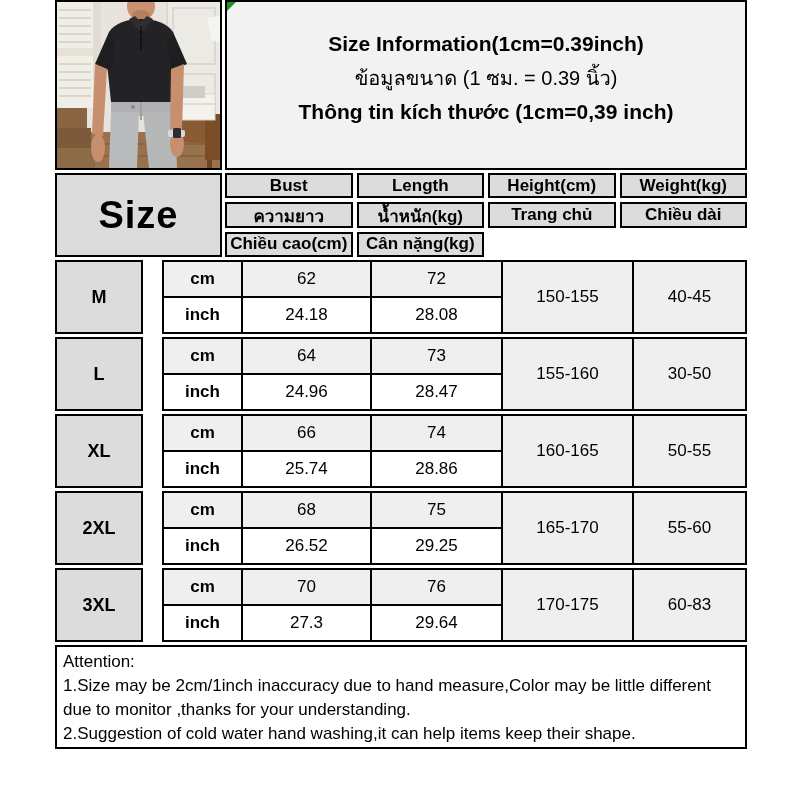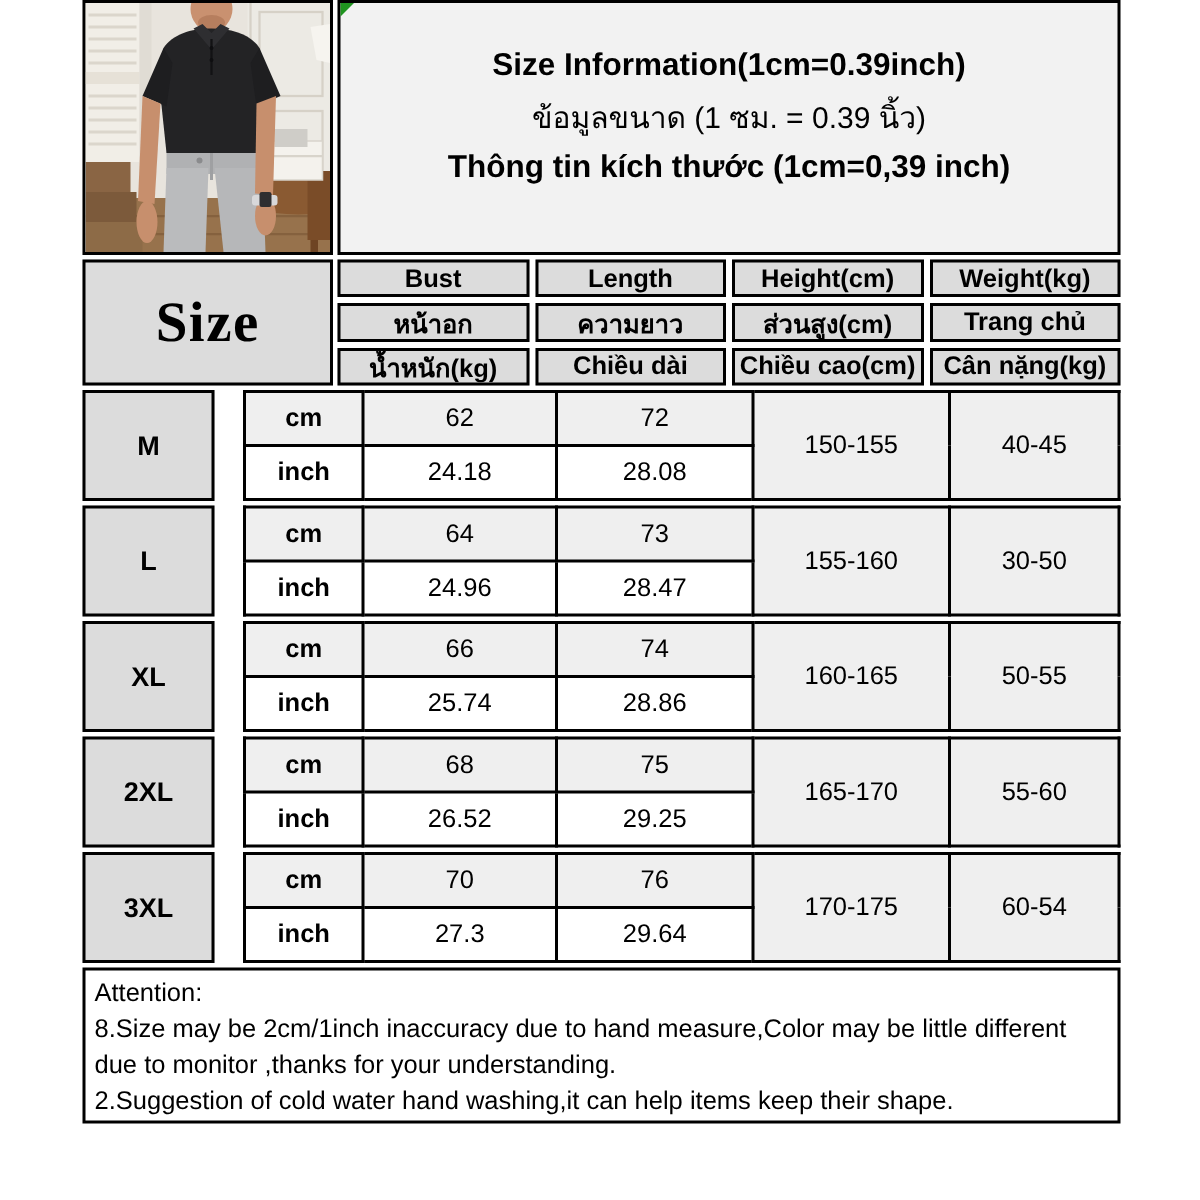--- a/index.html
+++ b/index.html
@@ -16,21 +16,21 @@
     gap:6px;padding-bottom:14px;text-align:center;}
   .corner-tri{position:absolute;top:0;left:0;width:0;height:0;
     border-top:9px solid var(--corner_green,#1f941f);border-right:9px solid transparent;}
   .t-en{font-size:21px;font-weight:bold;}
   .t-th{font-size:20px;font-weight:normal;}
   .t-vi{font-size:21px;font-weight:bold;}
 
   
   .header-row{display:flex;gap:3px;margin-top:3px;height:84px;}
   .size-cell{width:167px;flex:0 0 167px;background:var(--header_bg,#dcdcdc);
-    display:flex;align-items:center;justify-content:center;font-size:38px;font-weight:bold;letter-spacing:1px;font-family:Liberation Serif, serif;}
+    display:flex;align-items:center;justify-content:center;font-size:38px;font-weight:bold;letter-spacing:1px;}
   .header-grid{flex:1;display:grid;grid-template-columns:repeat(4,1fr);grid-template-rows:repeat(3,1fr);gap:4px;}
   .hcell{background:var(--header_bg,#dcdcdc);display:flex;align-items:center;justify-content:center;
     font-weight:bold;font-size:17px;white-space:nowrap;overflow:hidden;}
 
   
   .group{display:flex;gap:3px;margin-top:3px;}
   .size-label{width:88px;flex:0 0 88px;background:var(--header_bg,#dcdcdc);
     display:flex;align-items:center;justify-content:center;font-size:18px;font-weight:bold;}
   table.gt{flex:1;border-collapse:collapse;table-layout:fixed;margin-left:16px;}
   table.gt td{border:2px solid var(--border,#000);text-align:center;vertical-align:middle;
@@ -135,25 +135,23 @@
     </div>
   </div>
 
   <div class="header-row">
     <div class="box size-cell">Size</div>
     <div class="header-grid">
       <div class="box hcell">Bust</div>
       <div class="box hcell">Length</div>
       <div class="box hcell">Height(cm)</div>
       <div class="box hcell">Weight(kg)</div>
-      <div class="box hcell">หน้าอก</div>
       <div class="box hcell">ความยาว</div>
-      <div class="box hcell">ส่วนสูง(cm)</div>
+      <div class="box hcell">น้ำหนัก(kg)</div>
       <div class="box hcell">Trang chủ</div>
-      <div class="box hcell">น้ำหนัก(kg)</div>
       <div class="box hcell">Chiều dài</div>
       <div class="box hcell">Chiều cao(cm)</div>
       <div class="box hcell">Cân nặng(kg)</div>
     </div>
   </div>
 
   <div class="group">
     <div class="box size-label">M</div>
     <table class="gt">
       <colgroup>
@@ -270,30 +268,30 @@
           <col class="c-v2">
           <col class="c-v3">
           <col>
         </colgroup>
       <tbody>
           <tr class="r-cm">
         <td class="unit">cm</td>
         <td>70</td>
         <td>76</td>
         <td class="merged" rowspan="2">170-175</td>
-        <td class="merged" rowspan="2">60-54</td>
+        <td class="merged" rowspan="2">60-83</td>
       </tr>
       <tr class="r-in">
         <td class="unit">inch</td>
         <td>27.3</td>
         <td>29.64</td>
       </tr>
     </tbody>
       </table>
   </div>
 
   <div class="box attention">
     <p>Attention:</p>
-    <p>8.Size may be 2cm/1inch inaccuracy due to hand measure,Color may be little different due to monitor ,thanks for your understanding.</p>
+    <p>1.Size may be 2cm/1inch inaccuracy due to hand measure,Color may be little different due to monitor ,thanks for your understanding.</p>
     <p>2.Suggestion of cold water hand washing,it can help items keep their shape.</p>
   </div>
 
 </div>
 
 </body></html>

